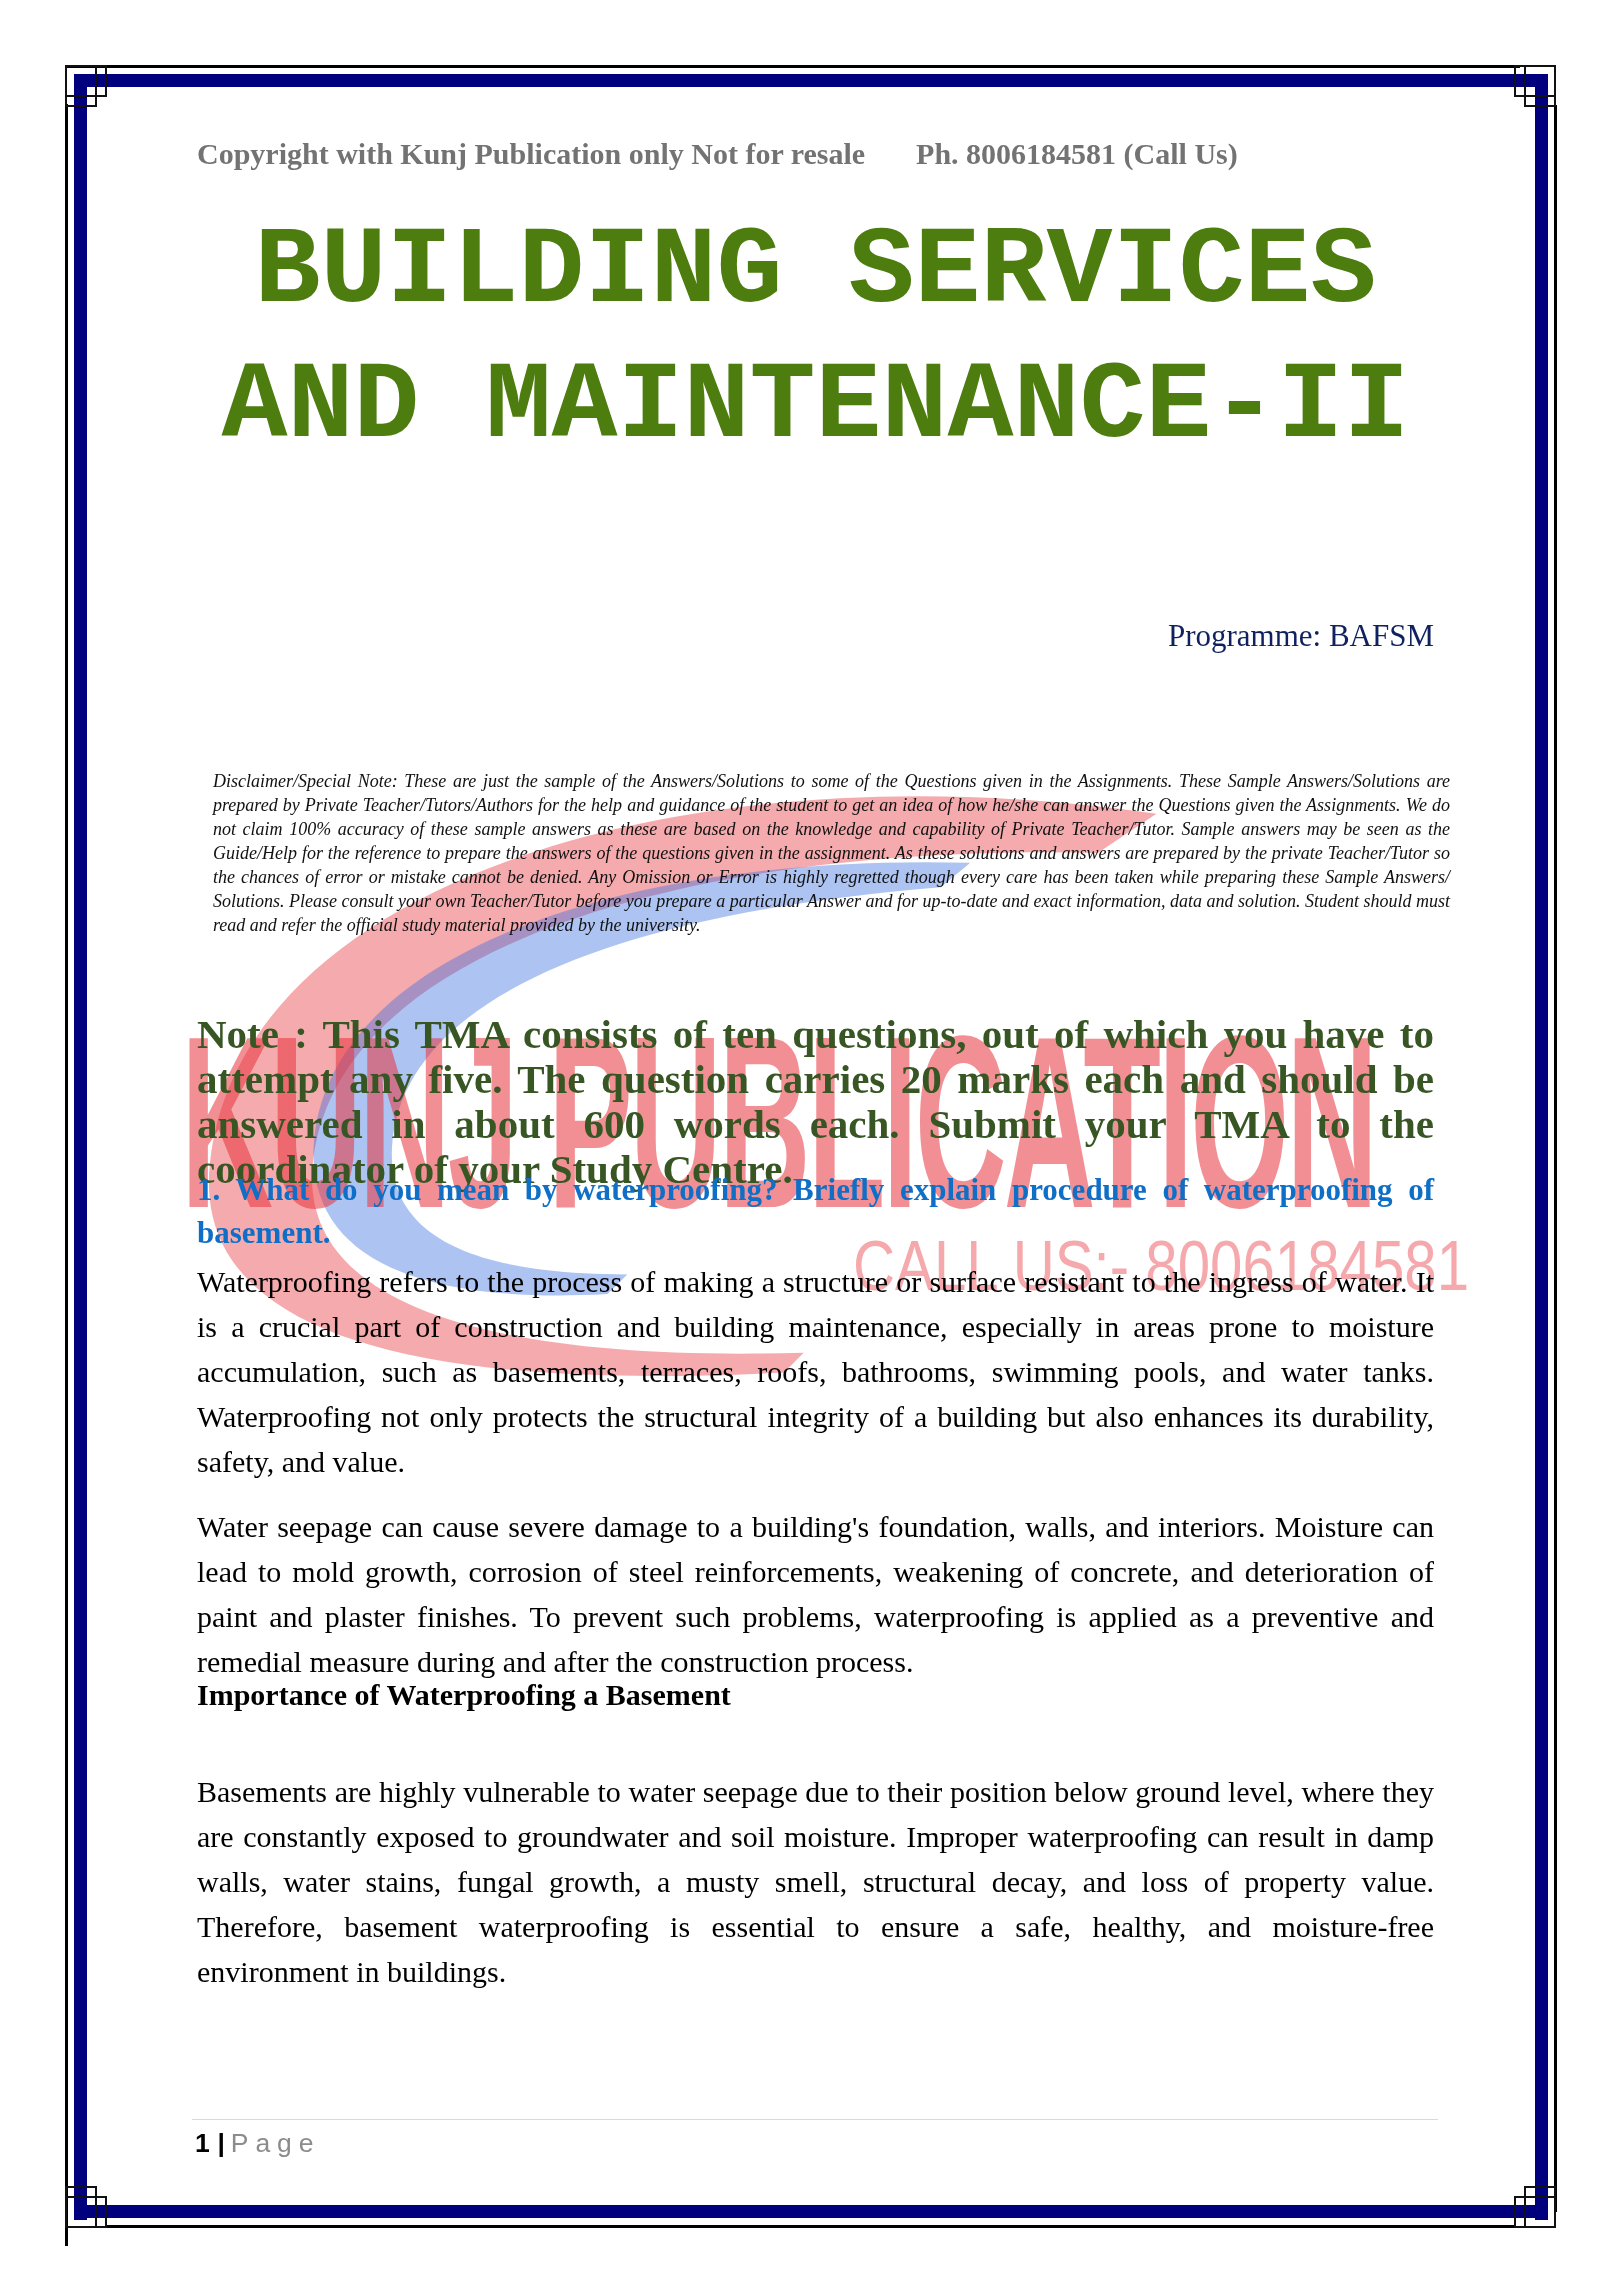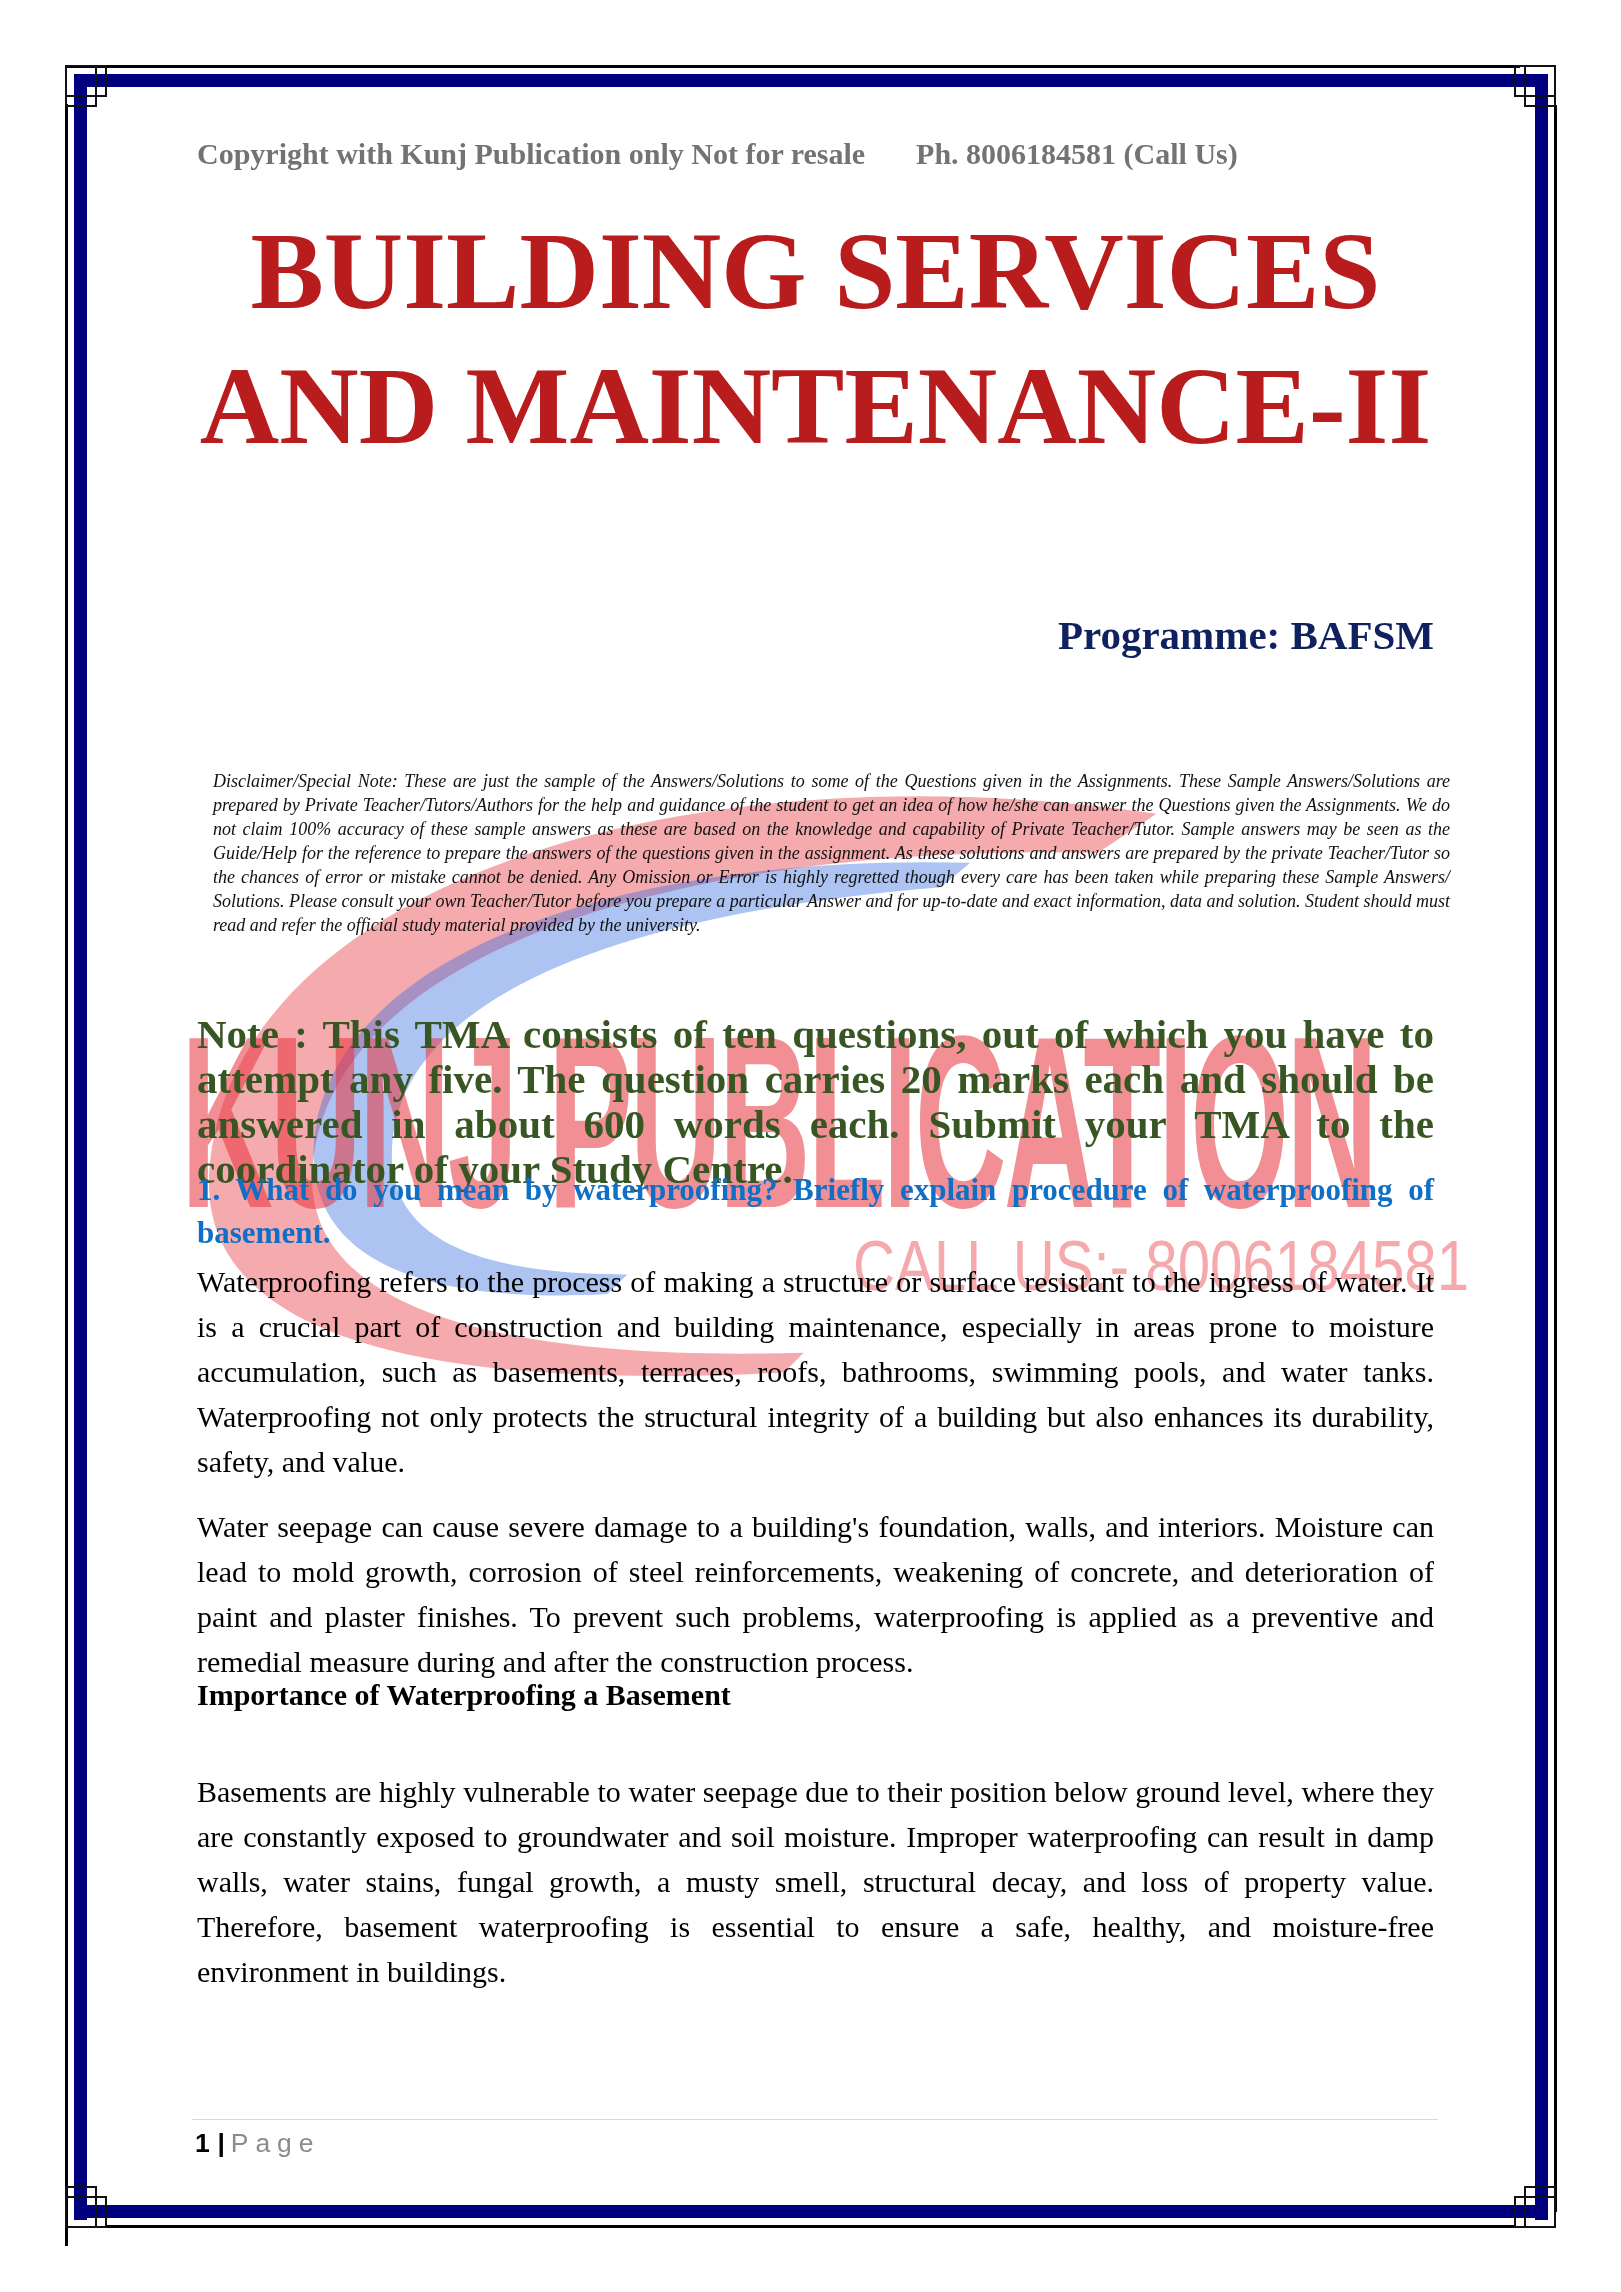--- a/index.html
+++ b/index.html
@@ -11,23 +11,23 @@
   .sq { position:absolute; border:2.9px solid #111; box-sizing:border-box; }
 
   
   .wm { position:absolute; left:0; top:0; width:1621px; height:2293px; pointer-events:none; z-index:0; }
   .wm-text { position:absolute; left:181px; top:1000px; width:1220px; font-family:"Liberation Sans","DejaVu Sans",sans-serif; font-weight:bold; color:#e8353d; opacity:0.55; font-size:245px; line-height:245px; letter-spacing:-5.9px; transform:scaleX(0.52); transform-origin:left top; white-space:nowrap; }
   .wm-call { position:absolute; left:853px; top:1230px; font-family:"Liberation Sans","DejaVu Sans",sans-serif; color:#e8353d; opacity:0.42; font-size:71px; line-height:71px; transform:scaleX(0.82); transform-origin:left top; white-space:nowrap; }
 
   .header-line { position:absolute; left:197px; top:137px; width:1237px; font-size:30px; font-weight:bold; color:#737373; white-space:nowrap; }
   .header-line .phone { margin-left:51px; }
 
-  .title { position:absolute; left:186px; top:204px; width:1259px; text-align:center; font-size:110px; font-weight:bold; color:#b91c1c; line-height:135px; }
+  .title { position:absolute; left:186px; top:204px; width:1259px; text-align:center; font-size:110px; font-weight:bold; color:#4d7c0f; line-height:135px;font-family:Liberation Mono, monospace; }
 
-  .meta { position:absolute; right:187px; top:614px; text-align:right; font-size:41px; font-weight:bold; color:#10215f; line-height:43px; }
+  .meta { position:absolute; right:187px; top:614px; text-align:right; font-size:31px; font-weight:normal; color:#10215f; line-height:43px; }
 
   .disclaimer { position:absolute; left:197px; top:769px; width:1237px; font-size:18px; font-style:italic; line-height:24px; text-align:justify; color:#111;margin-left:16px; }
 
   .note { position:absolute; left:197px; top:1012px; width:1237px; font-size:41px; font-weight:bold; color:#375623; line-height:45px; text-align:justify; }
 
   .question { position:absolute; left:197px; top:1168px; width:1237px; font-size:31px; font-weight:bold; color:#0f6fc6; line-height:43px; text-align:justify; }
 
   .para { position:absolute; left:197px; width:1237px; font-size:30px; line-height:45px; text-align:justify; color:#000; }
   .p1 { top:1259px; }
   .p2 { top:1504px; }

